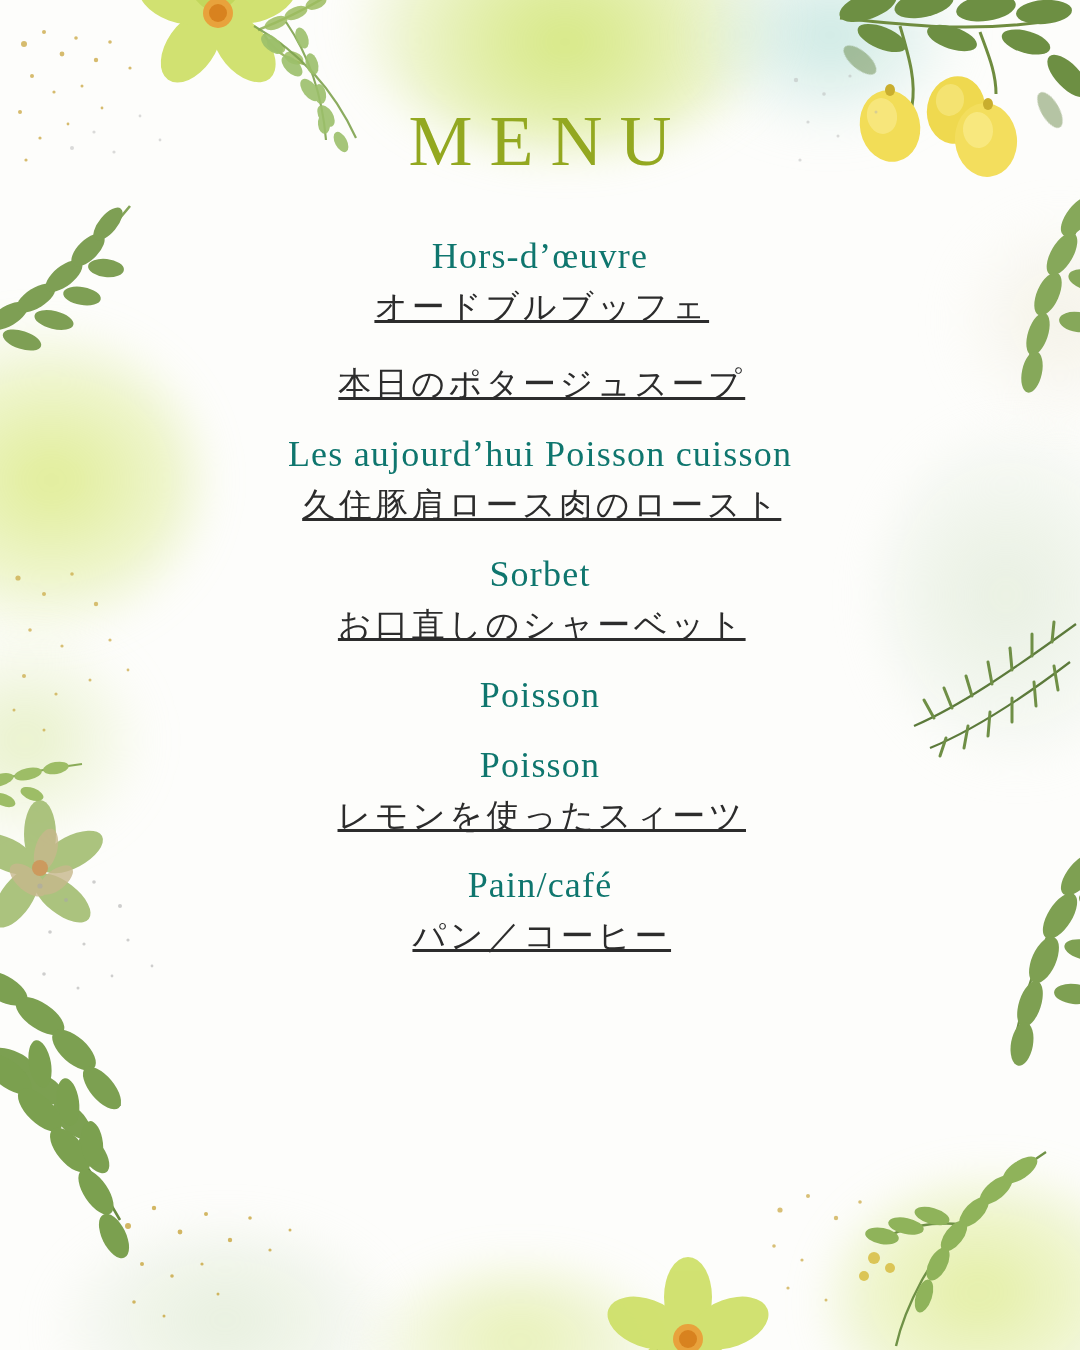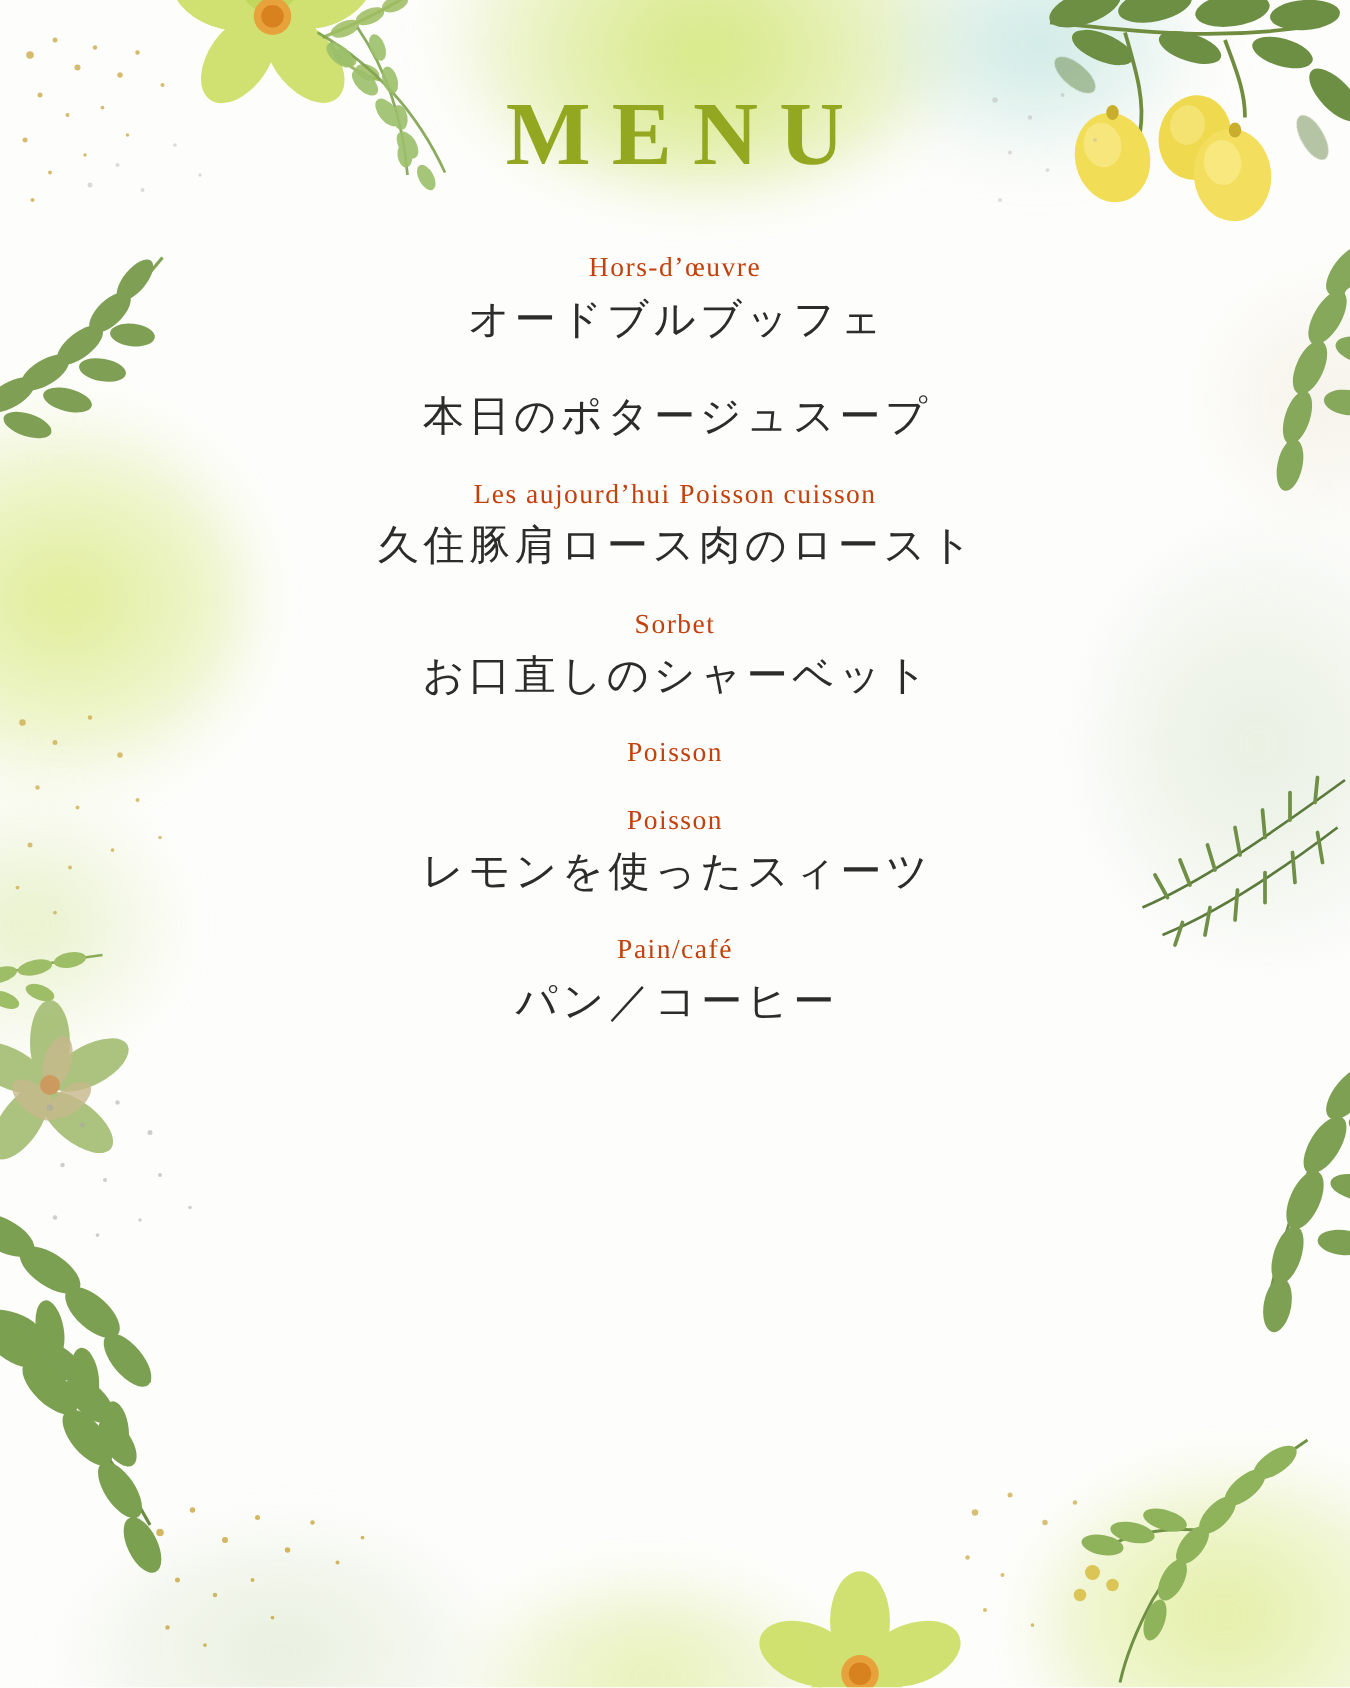--- a/index.html
+++ b/index.html
@@ -85,27 +85,27 @@
     top: 0;
     width: 1080px;
     height: 1350px;
     display: flex;
     flex-direction: column;
     align-items: center;
     z-index: 5;
   }
 
   .menu-title {
-    margin-top: 71px;
+    margin-top: 105px;
     font-family: "Liberation Serif", serif;
     font-size: 72px;
     letter-spacing: 17px;
     text-indent: 17px;
     color: #93a820;
-    font-weight: 700;
+    font-weight: 400;
     line-height: 1;
   }
 
   .course-list {
     margin-top: 58px;
     width: 100%;
     display: flex;
     flex-direction: column;
     align-items: center;
   }
@@ -113,36 +113,37 @@
   .course {
     width: 100%;
     display: flex;
     flex-direction: column;
     align-items: center;
     margin-bottom: 27px;
   }
 
   .course-fr {
     font-family: "Liberation Serif", serif;
-    font-size: 22px;
-    color: #c2410c;
+    font-size: 36px;
+    color: #0f766e;
     letter-spacing: 1.2px;
     line-height: 1.2;
     font-weight: 400;
   }
 
   .course-jp {
     margin-top: 9px;
     font-family: "Liberation Serif", serif;
     font-size: 33px;
     color: #2c2c2c;
     letter-spacing: 3.5px;
     text-indent: 3.5px;
     line-height: 1.25;
     font-weight: 400;
+    text-decoration: underline;
   }
 </style>
 </head>
 <body>
 
 <div id="page">
 
   <div class="wash wash-top-center"></div>
   <div class="wash wash-top-right"></div>
   <div class="wash wash-left-upper"></div>

